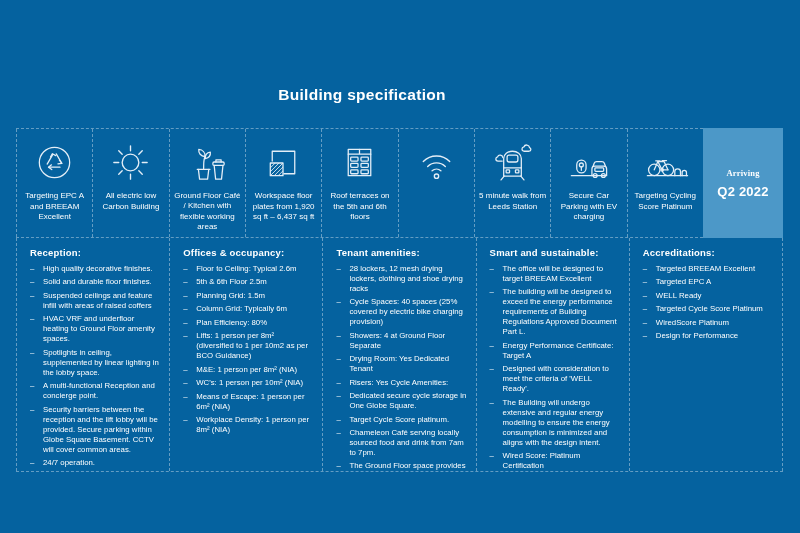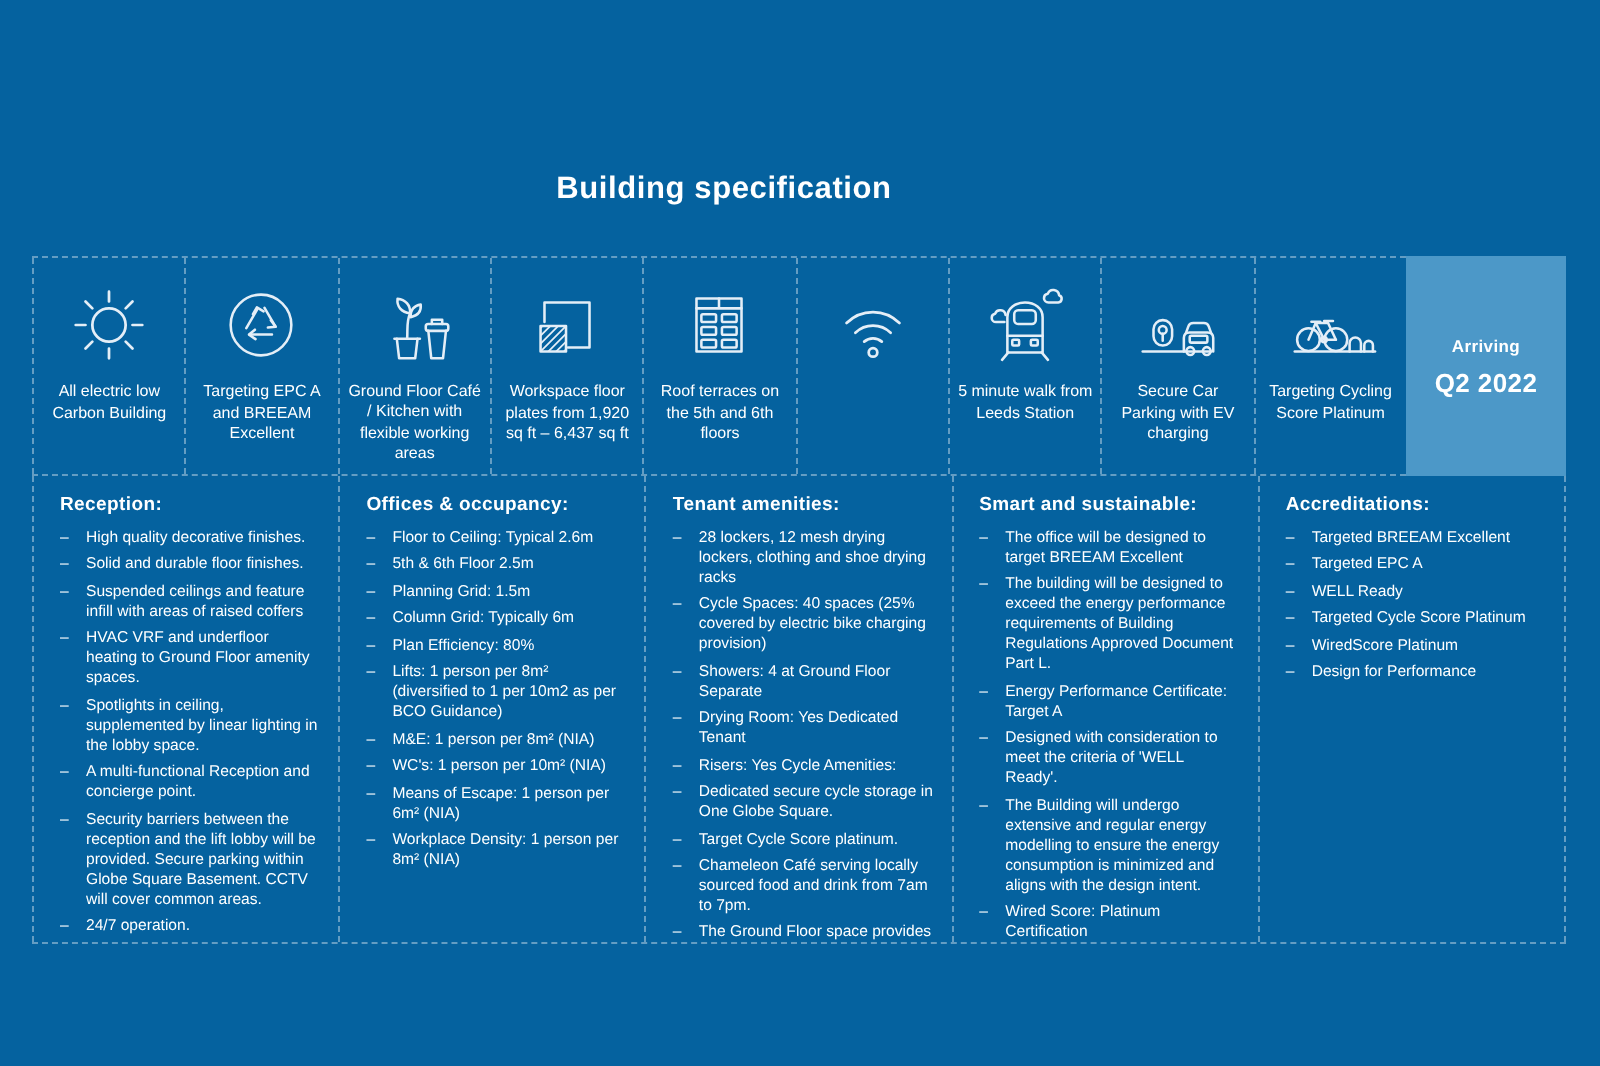--- a/index.html
+++ b/index.html
@@ -35,21 +35,21 @@
   .icon { color:#e4eef7; }
   .icon svg { width:47px; height:47px; display:block; }
   .icon-caption {
     font-size:8px; line-height:1.32; text-align:center; margin-top:2px; max-width:72px;
   }
   .arriving-box {
     width:80px; height:110px; background:var(--badge,#4c98c8);
     display:flex; flex-direction:column; align-items:center; justify-content:center;
     text-align:center;
   }
-  .arriving-line1 { font-size:8.5px; font-weight:bold; letter-spacing:.2px; }
+  .arriving-line1 { font-size:8.5px; font-weight:bold; letter-spacing:.2px;font-family:Liberation Serif, serif; }
   .arriving-line2 { font-size:13px; font-weight:bold; margin-top:6px; letter-spacing:.2px; }
   .spec-columns {
     position:absolute; left:16px; top:238px; width:767px; height:234px;
     display:flex;
     border-bottom:1px dashed var(--line,rgba(255,255,255,.38));
     box-sizing:border-box;
   }
   .spec-col {
     flex:1; box-sizing:border-box;
     border-left:1px dashed var(--line,rgba(255,255,255,.38));
@@ -67,42 +67,42 @@
 <body style="--bg: #05629f; --badge: #4c98c8; --line: rgba(255,255,255,0.38);">
 
 <h1 class="title">Building specification</h1>
 
 <div class="icon-row">
   <div class="icon-cells">
 
       <div class="icon-cell">
         <div class="icon-box">
           <span class="icon">
-    <svg viewBox="0 0 48 48" fill="none" stroke="currentColor" stroke-width="1.4" stroke-linecap="round" stroke-linejoin="round">
-      <circle cx="24" cy="24" r="8.5"></circle>
-      <path d="M24 7v5M24 36v5M7 24h5M36 24h5M12 12l3.5 3.5M32.5 32.5L36 36M12 36l3.5-3.5M32.5 15.5L36 12"></path>
-    </svg>
-  </span>
-        </div>
-        <div class="icon-caption">All electric low Carbon Building</div>
-      </div>
-
-      <div class="icon-cell">
-        <div class="icon-box">
-          <span class="icon">
     <svg viewBox="0 0 48 48" fill="none" stroke="currentColor" stroke-width="1.3" stroke-linecap="round" stroke-linejoin="round">
       <circle cx="24" cy="24" r="15.5"></circle>
       <path d="M25.8 15.2l5.6 9.6M29.6 28.8H18.2M16.5 25.6l5.5-9.4"></path>
       <path d="M29 21.6l2.5 3.3-4 .4"></path>
       <path d="M20.9 26.4l-3 2.5 3.3 2.3"></path>
       <path d="M19.9 18.4l2-3.4 3.4 2"></path>
     </svg>
   </span>
         </div>
         <div class="icon-caption">Targeting EPC A and BREEAM Excellent</div>
+      </div>
+
+      <div class="icon-cell">
+        <div class="icon-box">
+          <span class="icon">
+    <svg viewBox="0 0 48 48" fill="none" stroke="currentColor" stroke-width="1.4" stroke-linecap="round" stroke-linejoin="round">
+      <circle cx="24" cy="24" r="8.5"></circle>
+      <path d="M24 7v5M24 36v5M7 24h5M36 24h5M12 12l3.5 3.5M32.5 32.5L36 36M12 36l3.5-3.5M32.5 15.5L36 12"></path>
+    </svg>
+  </span>
+        </div>
+        <div class="icon-caption">All electric low Carbon Building</div>
       </div>
 
       <div class="icon-cell">
         <div class="icon-box">
           <span class="icon">
     <svg viewBox="0 0 48 48" fill="none" stroke="currentColor" stroke-width="1.3" stroke-linecap="round" stroke-linejoin="round">
       <path d="M13.5 31h13"></path>
       <path d="M14.7 31l1.2 10h8.2l1.2-10"></path>
       <path d="M20 31c.3-5-.4-9 1.5-13"></path>
       <path d="M21.5 18c-4.4-.5-6.9-3.4-6.4-7.4 3.9.3 6.7 3.2 6.4 7.4z"></path>

